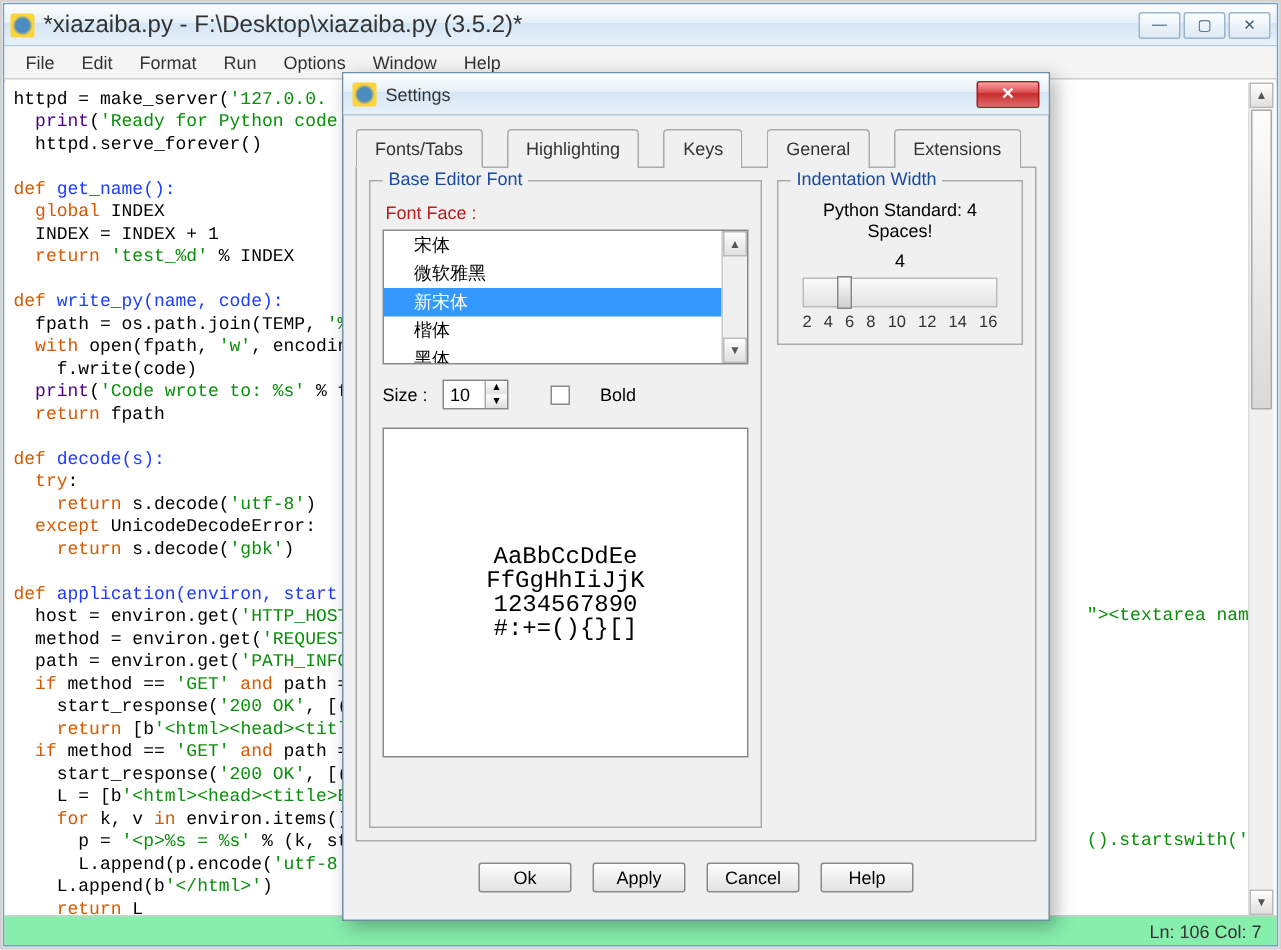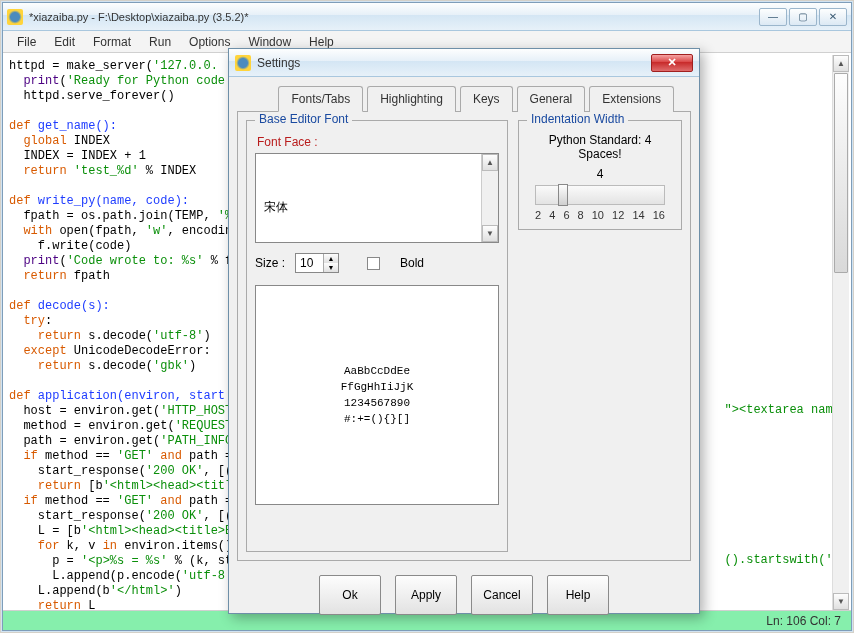--- a/index.html
+++ b/index.html
@@ -2,21 +2,21 @@
 <html><head>
 <meta charset="utf-8">
 <style>
 * { margin: 0; padding: 0; box-sizing: border-box; }
 body { font-family: "Segoe UI", Tahoma, sans-serif; font-size: 12px; background: #d4d0c8; width: 854px; height: 633px; position: relative; overflow: hidden; }
 
 
 .main-window { position: absolute; top: 2px; left: 2px; right: 2px; bottom: 2px; background: #fff; border: 1px solid #7e9db9; box-shadow: 0 0 0 1px #d1e3f2; }
 .titlebar { height: 28px; background: linear-gradient(to bottom, #fdfefe, #e6f0f8 45%, #d4e6f4 46%, #e7f1f9); border-bottom: 1px solid #a9c7de; display: flex; align-items: center; padding: 0 4px; }
 .titlebar .icon { width: 16px; height: 16px; margin-right: 6px; background: radial-gradient(circle, #4b8bbe 40%, #ffd43b 60%); border-radius: 2px; }
-.titlebar .title { flex: 1; color: #333; font-size: 11px; }
+.titlebar .title { flex: 1; color: #333; font-size: 16px; }
 .win-btns { display: flex; gap: 2px; }
 .win-btn { width: 28px; height: 18px; border: 1px solid #9bb6cc; background: linear-gradient(to bottom,#fdfefe,#dce9f4); border-radius: 2px; display: flex; align-items: center; justify-content: center; font-size: 10px; color: #3a5a73; cursor: default; }
 
 .menubar { height: 22px; background: #f4f4f4; border-bottom: 1px solid #d0d0d0; display: flex; align-items: center; padding: 0 6px; gap: 2px; }
 .menubar span { padding: 2px 8px; color: #333; }
 
 .editor { position: absolute; top: 52px; left: 0; right: 0; bottom: 20px; background: #fff; overflow: hidden; font-family: "Courier New", monospace; font-size: 12px; line-height: 15px; padding: 4px 6px; white-space: pre; }
 .editor .k-def { color: #d85a00; }
 .editor .k-str { color: #0a8f0a; }
 .editor .k-fn { color: #4b0082; }
@@ -30,54 +30,54 @@
 .vsb .arrow{height:17px;background:linear-gradient(#fdfdfd,#e0e0e0);border:1px solid #bbb;margin:0;display:flex;align-items:center;justify-content:center;font-size:8px;color:#555;}
 .vsb .thumb{position:absolute;top:18px;left:1px;right:1px;height:200px;background:linear-gradient(#fdfdfd,#d9d9d9);border:1px solid #aaa;border-radius:1px;}
 
 
 .dialog { position: absolute; top: 48px; left: 228px; width: 472px; height: 566px; background: #f0f0f0; border: 1px solid #6e8fa8; box-shadow: 4px 4px 12px rgba(0,0,0,0.3); }
 .dlg-titlebar { height: 28px; background: linear-gradient(to bottom,#fdfefe,#e6f0f8 45%,#d4e6f4 46%,#e7f1f9); border-bottom: 1px solid #a9c7de; display: flex; align-items: center; padding: 0 6px; }
 .dlg-titlebar .icon{width:16px;height:16px;margin-right:6px;background:radial-gradient(circle,#4b8bbe 40%,#ffd43b 60%);border-radius:2px;}
 .dlg-titlebar .title{flex:1;color:#333;}
 .close-btn{width:42px;height:18px;background:linear-gradient(to bottom,#f5a3a3,#d94444 45%,#c82b2b 46%,#df6c6c);border:1px solid #a02020;border-radius:2px;color:#fff;display:flex;align-items:center;justify-content:center;font-size:11px;font-weight:bold;}
 
-.tabs { display: flex; padding: 8px 25px 0 8px; gap: 4px; justify-content: flex-end; }
+.tabs { display: flex; padding: 8px 25px 0 8px; gap: 16px; }
 .tab { padding: 5px 12px; background: #f0f0f0; border: 1px solid #aaa; border-bottom: none; border-radius: 3px 3px 0 0; position: relative; top: 1px; color:#333; }
 .tab.active { background: #f0f0f0; border-bottom: 1px solid #f0f0f0; z-index: 2; }
 .tab-body { margin: 0 8px 8px 8px; border: 1px solid #aaa; background: #f0f0f0; height: 450px; padding: 8px; display: flex; gap: 10px; }
 
 .fieldset { border: 1px solid #aaa; padding: 8px; position: relative; }
 .fieldset .legend { position: absolute; top: -9px; left: 8px; background: #f0f0f0; padding: 0 4px; color: #1a4aa0; }
 .fs-left { flex: 1; height: 432px; }
 .fs-right { width: 164px; height: 110px; }
 
 .fontlabel { margin: 6px 0 4px 2px; color: #b91c1c; }
 .listbox { border: 1px solid #888; background: #fff; height: 90px; position: relative; overflow:hidden; }
-.listbox .item { padding: 1px 8px; margin-top: 44px; }
+.listbox .item { padding: 1px 20px; }
 .listbox .item.sel { background: #3399ff; color: #fff; }
 .lb-sb { position:absolute; top:0; right:0; bottom:0; width:17px; background:#f0f0f0; border-left:1px solid #ccc;}
 .lb-sb .arrow{height:17px;background:linear-gradient(#fdfdfd,#e0e0e0);border:1px solid #bbb;display:flex;align-items:center;justify-content:center;font-size:8px;color:#555;}
 .lb-sb .arrow.bot{position:absolute;bottom:0;left:0;right:0;}
 
 .size-row { margin-top: 10px; display: flex; align-items: center; gap: 10px; }
 .size-row .spin { width: 44px; height: 20px; border: 1px solid #888; background: #fff; display: inline-flex; align-items: center; padding: 0 4px; position: relative; }
 .size-row .spin .arrows{position:absolute;right:0;top:0;bottom:0;width:15px;border-left:1px solid #aaa;display:flex;flex-direction:column;}
 .size-row .spin .arrows div{flex:1;display:flex;align-items:center;justify-content:center;font-size:7px;background:linear-gradient(#fdfdfd,#e0e0e0);}
 .checkbox { display:inline-flex; align-items:center; gap:20px; margin-left:18px;}
 .checkbox .box{width:13px;height:13px;border:1px solid #888;background:#fff;}
 
-.preview { margin-top: 12px; border: 1px solid #888; background: #fff; height: 220px; display: flex; align-items: center; justify-content: center; text-align: center; font-family: "Courier New", monospace; font-size: 11px; white-space: pre; line-height: 16px; }
+.preview { margin-top: 12px; border: 1px solid #888; background: #fff; height: 220px; display: flex; align-items: center; justify-content: center; text-align: center; font-family: "Courier New", monospace; font-size: 16px; white-space: pre; line-height: 16px; }
 
 .slider-label{text-align:center;margin-top:6px;}
 .slider-track{margin:4px 8px;height:20px;position:relative;background:linear-gradient(#fafafa,#e3e3e3);border:1px solid #bbb;}
 .slider-thumb{position:absolute;top:-2px;left:22px;width:10px;height:22px;background:linear-gradient(#fdfdfd,#d0d0d0);border:1px solid #888;}
 .slider-ticks{display:flex;justify-content:space-between;margin:2px 8px;font-size:11px;color:#333;}
 
 .btnrow { display:flex; justify-content:center; gap:14px; padding: 6px 0 10px 0; }
-.btn { min-width: 62px; height: 40px; background: linear-gradient(#fdfdfd,#e2e2e2); border: 1px solid #8a8a8a; border-radius: 2px; display:flex;align-items:center;justify-content:center; }
+.btn { min-width: 62px; height: 20px; background: linear-gradient(#fdfdfd,#e2e2e2); border: 1px solid #8a8a8a; border-radius: 2px; display:flex;align-items:center;justify-content:center; }
 
 .watermark{position:absolute;bottom:20px;right:6px;font-size:28px;color:#d8d8d8;font-weight:bold;letter-spacing:2px;pointer-events:none;}
 </style>
 </head>
 <body>
 
 <div class="main-window">
   <div class="titlebar">
     <div class="icon"></div>
     <div class="title">*xiazaiba.py - F:\Desktop\xiazaiba.py (3.5.2)*</div>

